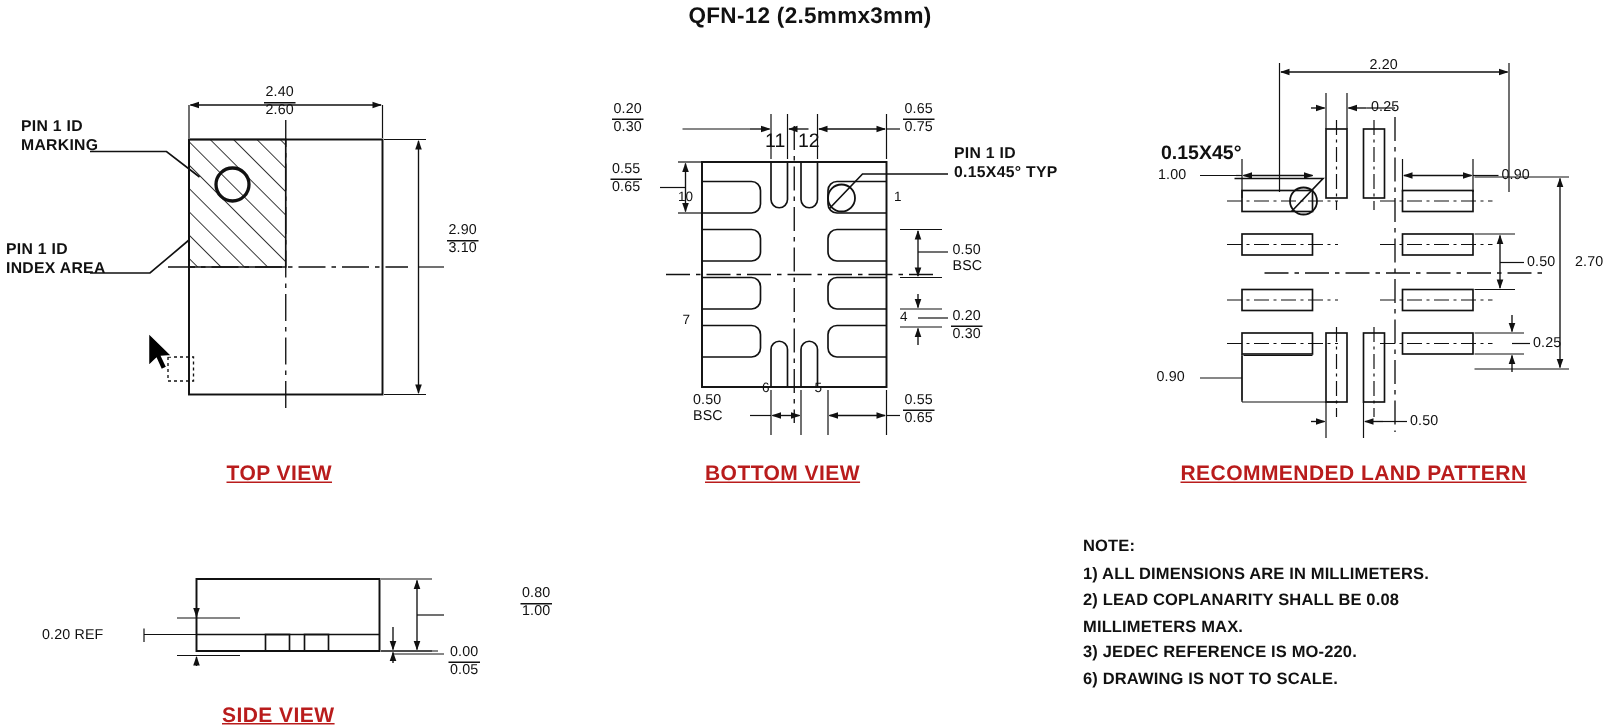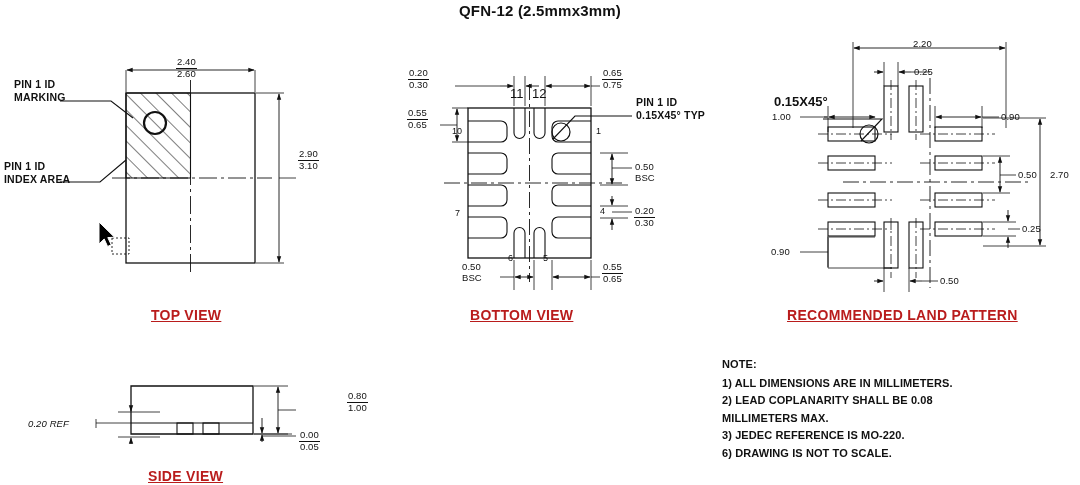--- a/index.html
+++ b/index.html
@@ -357,21 +357,21 @@
   <div class="dim single" style="left:772px;top:111px;">1.00</div>
   <div class="dim single" style="left:1001px;top:111px;">0.90</div>
   <div class="dim single" style="left:1018px;top:169px;">0.50</div>
   <div class="dim single" style="left:1022px;top:223px;">0.25</div>
   <div class="dim single" style="left:1050px;top:169px;">2.70</div>
   <div class="dim single" style="left:771px;top:246px;">0.90</div>
   <div class="dim single" style="left:940px;top:275px;">0.50</div>
   <div class="callout tiny" style="left:774px;top:96px;">0.15X45°</div>
   <div class="viewlabel" style="left:787px;top:307px;">RECOMMENDED LAND PATTERN</div>
 
-  <div class="dim single" style="left:28px;top:418px;font-style:italic;">0.20  REF</div>
+  <div class="dim single" style="left:28px;top:418px;">0.20  REF</div>
   <div class="dim" style="left:299px;top:391px;margin-left:48px;">
     <span class="top">0.80</span>
     <span class="bot">1.00</span>
   </div>
   <div class="dim" style="left:299px;top:430px;text-align:center;">
     <span class="top">0.00</span>
     <span class="bot">0.05</span>
   </div>
   <div class="viewlabel" style="left:148px;top:468px;">SIDE VIEW</div>
 

